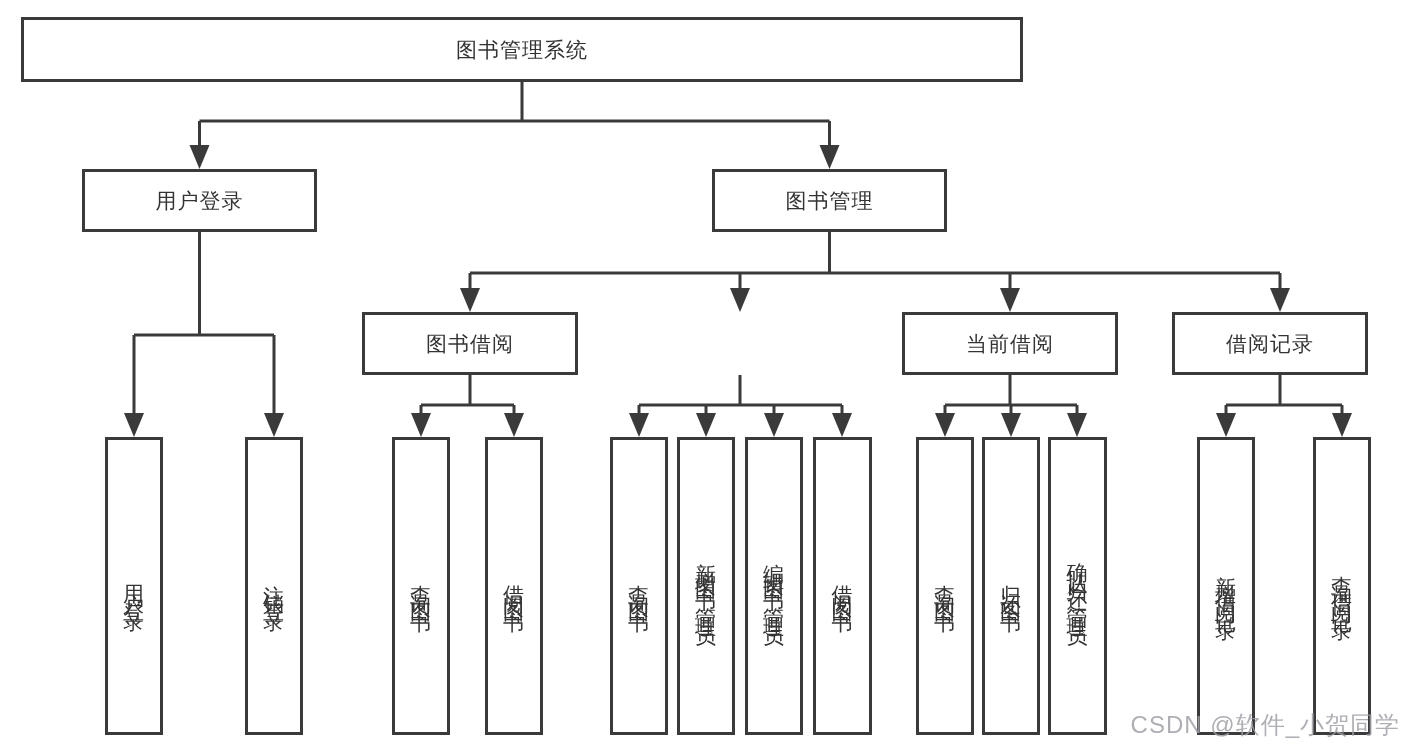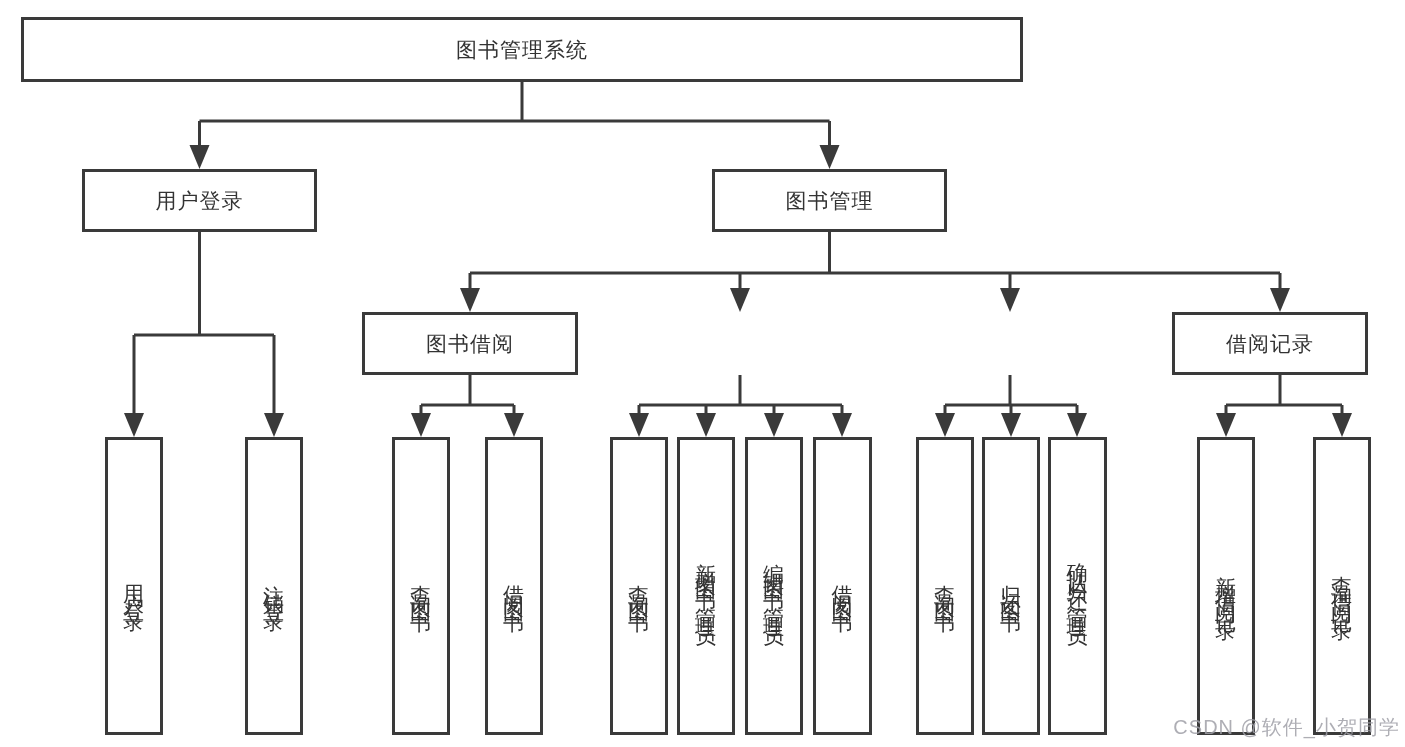--- a/index.html
+++ b/index.html
@@ -37,21 +37,21 @@
     text-orientation: mixed;
     font-size: 21px;
     line-height: 1;
     letter-spacing: 9px;
     white-space: nowrap;
   }
   .watermark {
     position: absolute;
     right: 5px;
     bottom: 6px;
-    font-size: 20px;
+    font-size: 24px;
     letter-spacing: 1px;
     color: var(--wm, #a6a6ac);
     opacity: 0.85;
     z-index: 3;
   }
 </style>
 </head>
 <body>
 
 <div class="canvas">
@@ -99,20 +99,23 @@
   <div class="node h-node" style="left:82px;top:169px;width:235px;height:63px">
     <span>用户登录</span>
   </div>
   <div class="node h-node" style="left:712px;top:169px;width:235px;height:63px">
     <span>图书管理</span>
   </div>
 
   <div class="node h-node" style="left:362px;top:312px;width:216px;height:63px">
     <span>图书借阅</span>
   </div>
+  <div class="node h-node" style="left:902px;top:312px;width:216px;height:63px">
+    <span>当前借阅</span>
+  </div>
   <div class="node h-node" style="left:1172px;top:312px;width:196px;height:63px">
     <span>借阅记录</span>
   </div>
 
   <div class="node v-node" style="left:105px;top:437px;width:58px;height:298px">
     <span class="vtext">用户登录</span>
   </div>
   <div class="node v-node" style="left:245px;top:437px;width:58px;height:298px">
     <span class="vtext">注销登录</span>
   </div>

